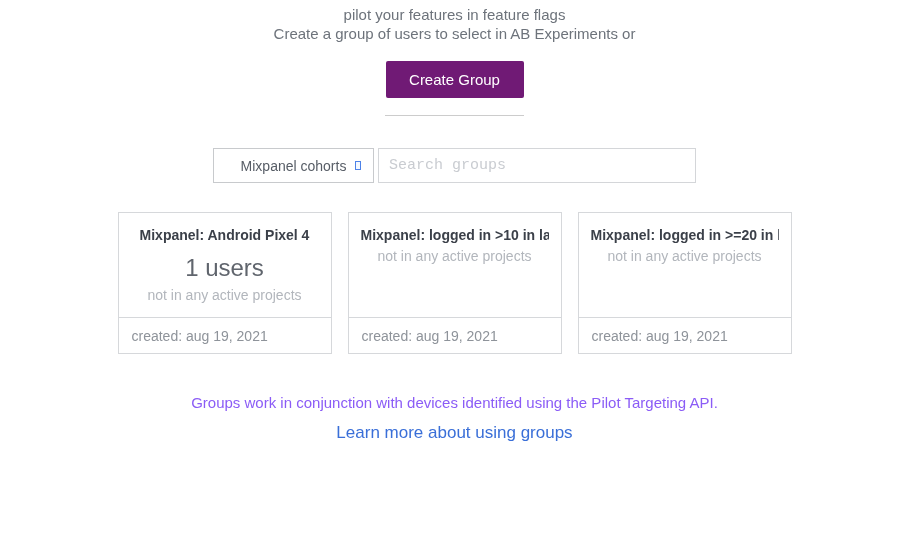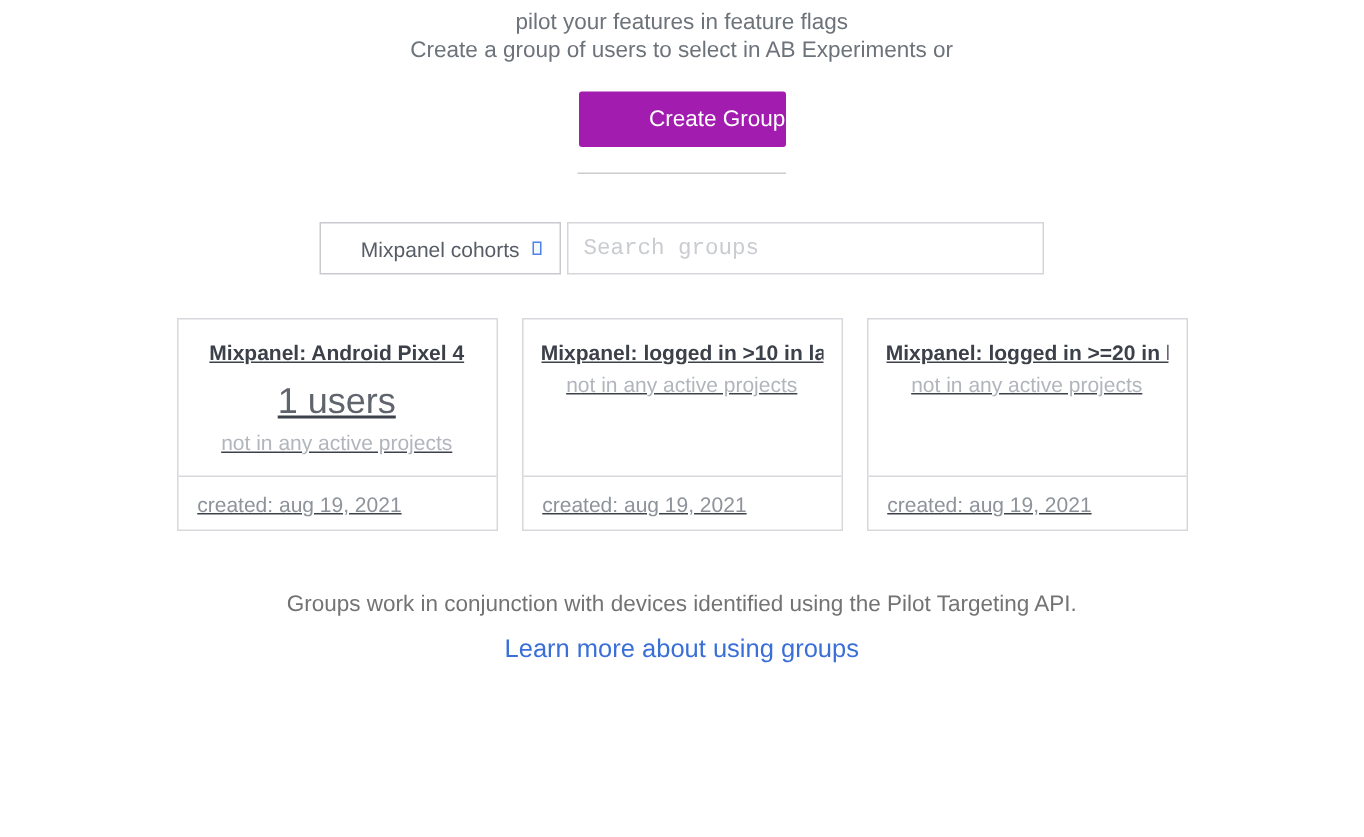--- a/index.html
+++ b/index.html
@@ -23,28 +23,27 @@
   .subtitle {
     margin-top: 5px;
     text-align: center;
     font-size: 15px;
     line-height: 19px;
     color: #6d737b;
   }
   .create-btn {
     margin-top: 18px;
     width: 138px; height: 37px;
-    background: #a21caf;
+    background: #701a75;
     color: #ffffff;
     border: none;
     border-radius: 2px;
     font-family: "Liberation Sans", sans-serif;
     font-size: 15px;
     cursor: pointer;
-    text-align: right;
   }
   .divider {
     margin-top: 17px;
     width: 139px; height: 0;
     border-top: 1px solid #cccccc;
   }
   .controls-row {
     margin-top: 32px;
     display: flex;
     align-items: stretch;
@@ -81,21 +80,20 @@
     margin-top: 29px;
     display: flex;
     gap: 16px;
   }
   .group-card {
     width: 214px; height: 142px;
     border: 1px solid #d6d8db;
     background: #ffffff;
     display: flex; flex-direction: column;
     cursor: pointer;
-    text-decoration: underline;
   }
   .card-body {
     flex: 1;
     padding: 14px 12px 0 12px;
     text-align: center;
     overflow: hidden;
   }
   .card-title {
     font-size: 14px;
     font-weight: 700;
@@ -118,21 +116,21 @@
     height: 36px;
     border-top: 1px solid #d6d8db;
     display: flex; align-items: center;
     padding-left: 13px;
     font-size: 14px;
     color: #8e939a;
   }
   .footer-note {
     margin-top: 40px;
     font-size: 15px;
-    color: #737373;
+    color: #8b5cf6;
     text-align: center;
   }
   .footer-link {
     margin-top: 12px;
     font-size: 17px;
     color: #3a6fd8;
     text-decoration: none;
     cursor: pointer;
   }
 </style>

